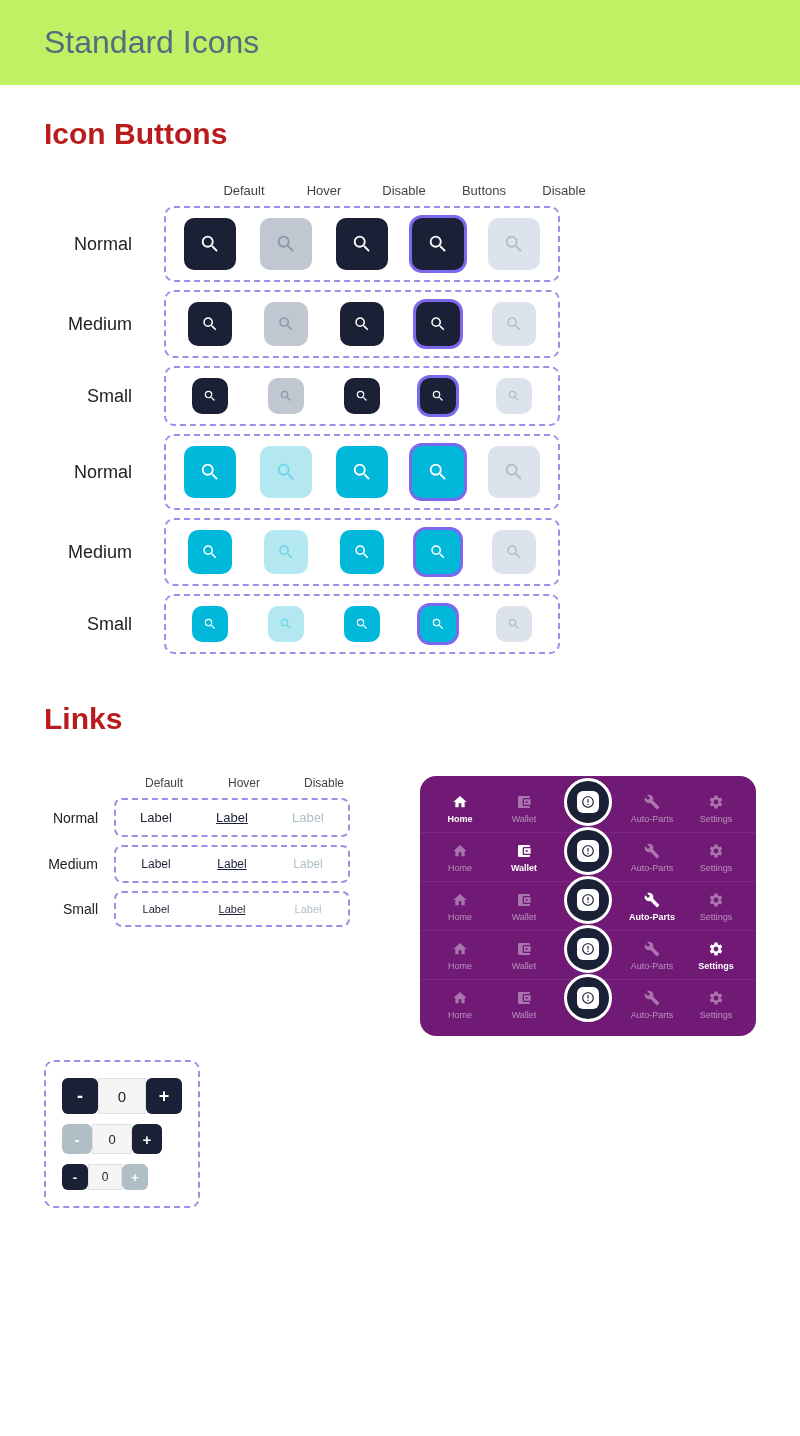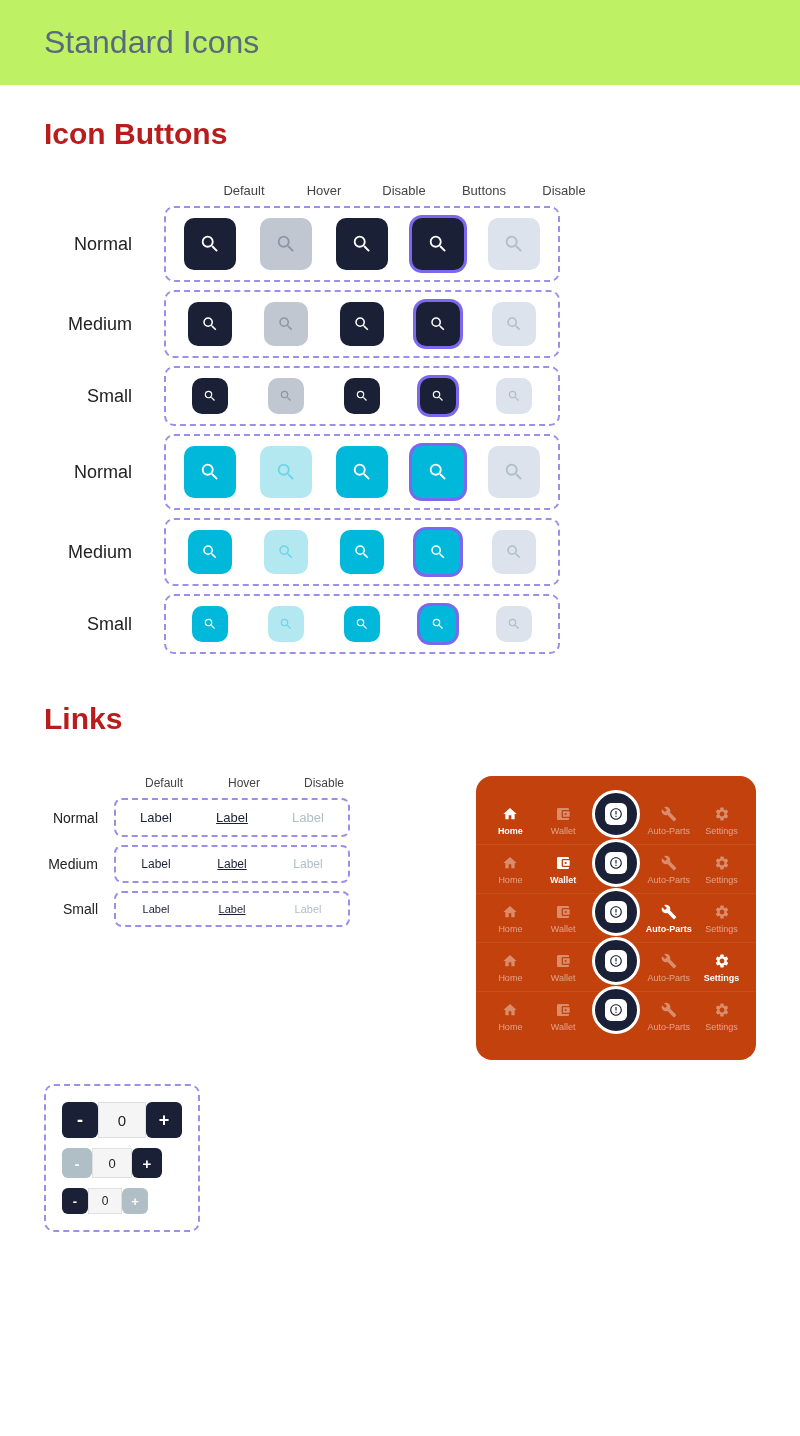--- a/index.html
+++ b/index.html
@@ -122,24 +122,24 @@
 
     
     .links-section {
       padding: 0 44px;
       margin-top: 40px;
       display: flex;
       gap: 40px;
     }
     .links-left { flex: 1; }
     .links-right {
-      width: 280px;
-      background: #c2410c;
+      width: 336px;
+      background: #701a75;
       border-radius: 16px;
-      padding: 20px 0;
+      padding: 8px 0;
       overflow: hidden;
     }
 
     .link-col-headers {
       display: flex;
       margin-left: 80px;
       margin-bottom: 8px;
     }
     .link-col-header {
       width: 80px;

